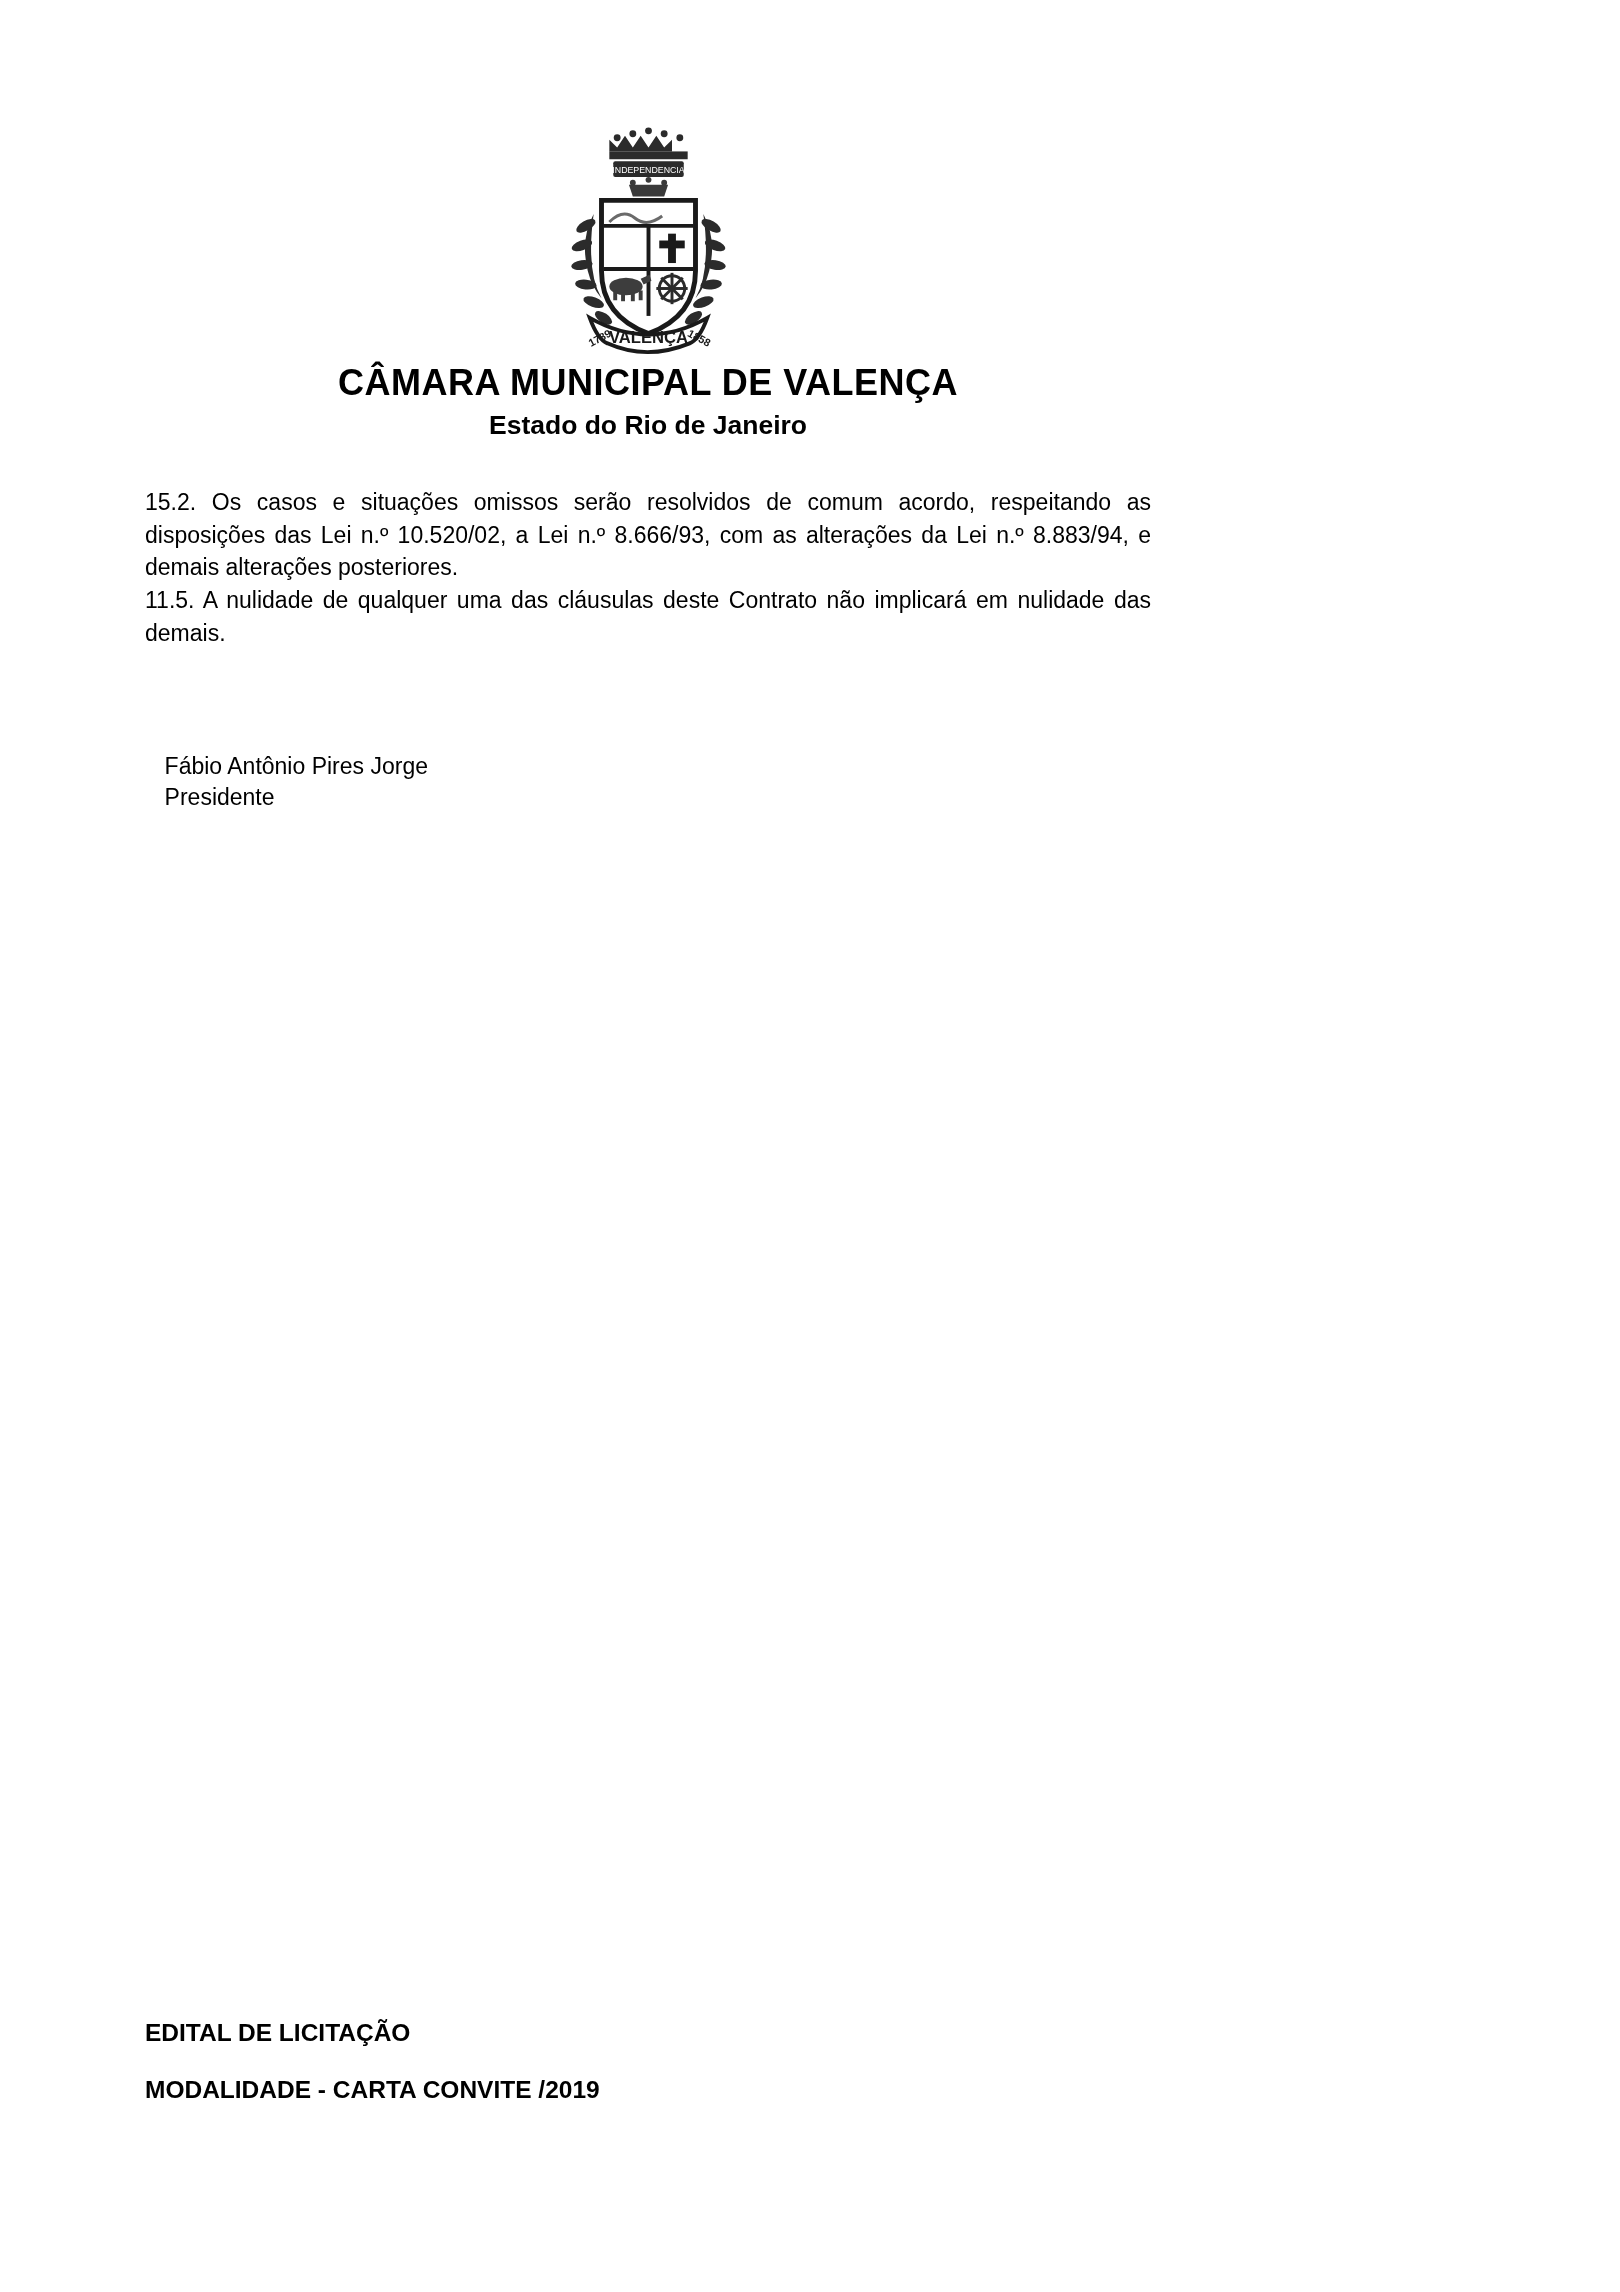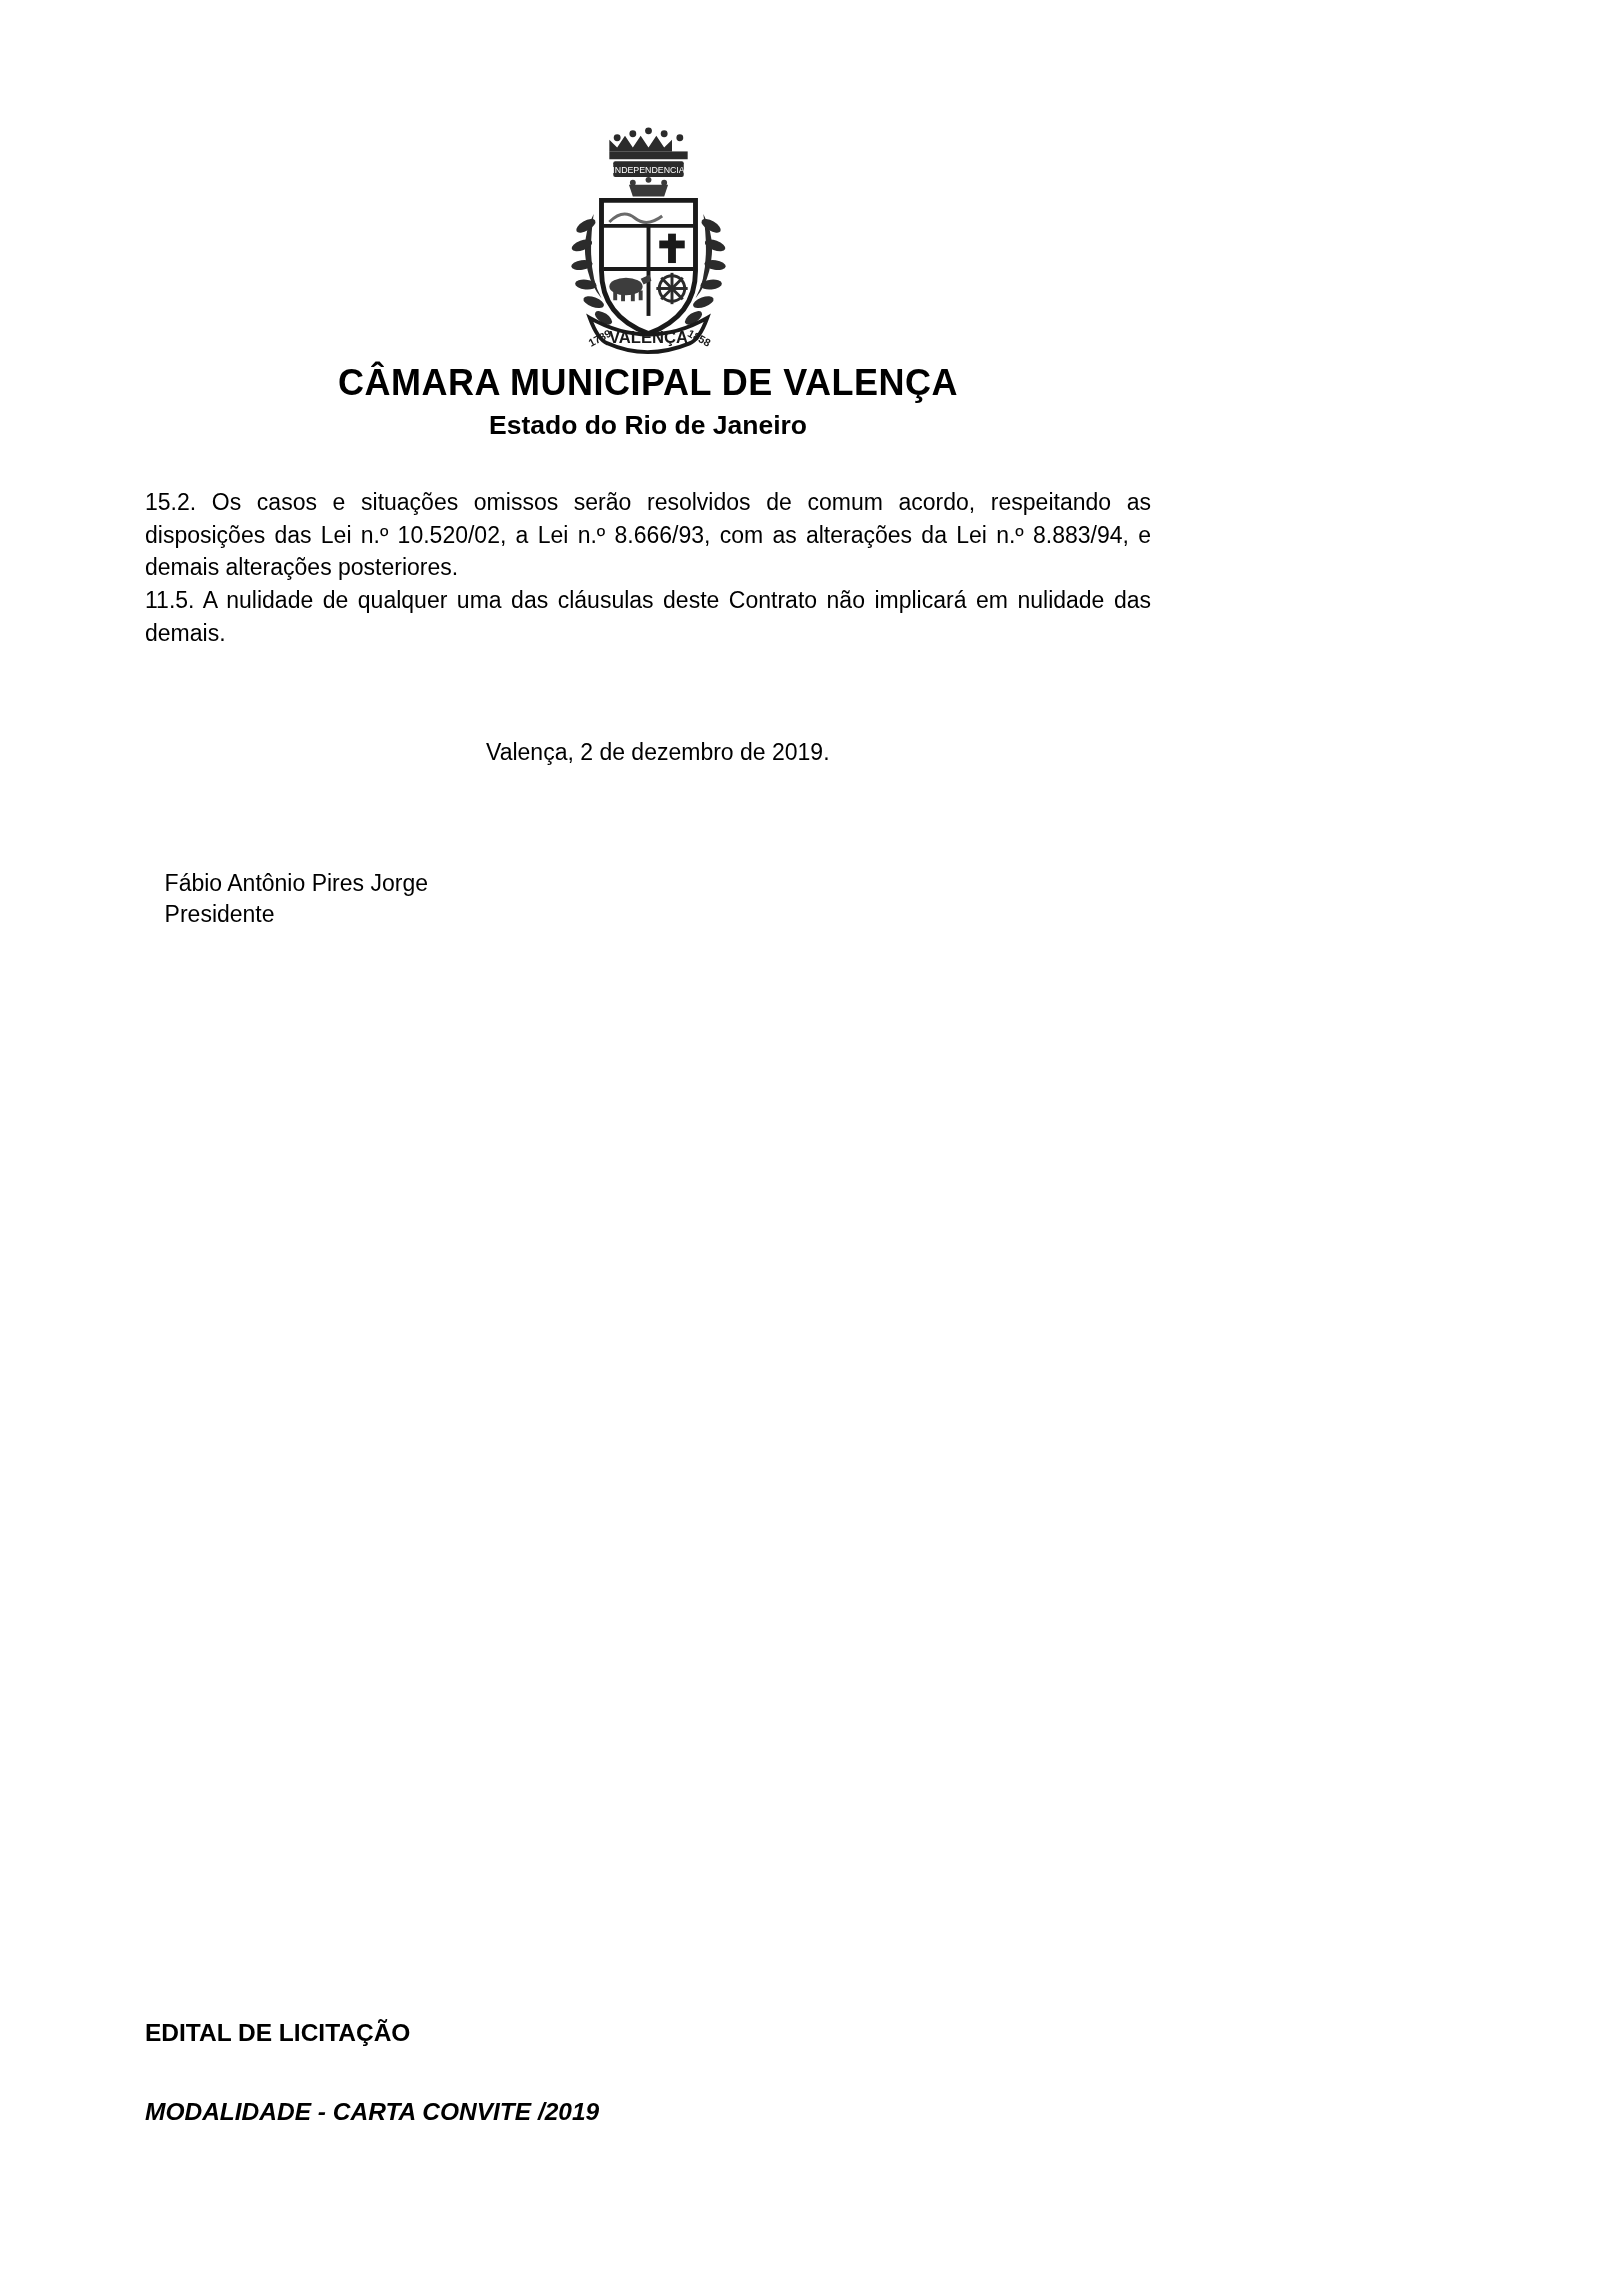--- a/index.html
+++ b/index.html
@@ -80,22 +80,21 @@
 
   
   .footer-block {
     position: absolute;
     left: 145px;
     top: 2019px;
     font-size: 24.5px;
     font-weight: bold;
   }
   .footer-line-2 {
-    margin-top: 51px;
-    font-style: italic;
+    margin-top: 29px;
   }
 </style>
 </head>
 <body>
 
 <div class="page">
 
   <div class="header">
 
     <div class="crest">
@@ -183,21 +182,20 @@
 
     <div class="org-title">CÂMARA MUNICIPAL DE VALENÇA</div>
     <div class="org-subtitle">Estado do Rio de Janeiro</div>
   </div>
 
   <div class="body-block">
     <p class="para para-justify">15.2. Os casos e situações omissos serão resolvidos de comum acordo, respeitando as disposições das Lei n.º 10.520/02, a Lei n.º 8.666/93, com as alterações da Lei n.º 8.883/94, e demais alterações posteriores.</p>
     <p class="para para-justify">11.5. A nulidade de qualquer uma das cláusulas deste Contrato não implicará em nulidade das demais.</p>
   </div>
 
-  <div class="place-date">Valença, 2 de  dezembro  de 2019.</div>
 
   <div class="signature">
     <div>Fábio Antônio Pires Jorge</div>
     <div>Presidente</div>
   </div>
 
   <div class="footer-block">
     <div class="footer-line-1">EDITAL DE LICITAÇÃO</div>
     <div class="footer-line-2">MODALIDADE  - CARTA CONVITE  /2019</div>
   </div>

